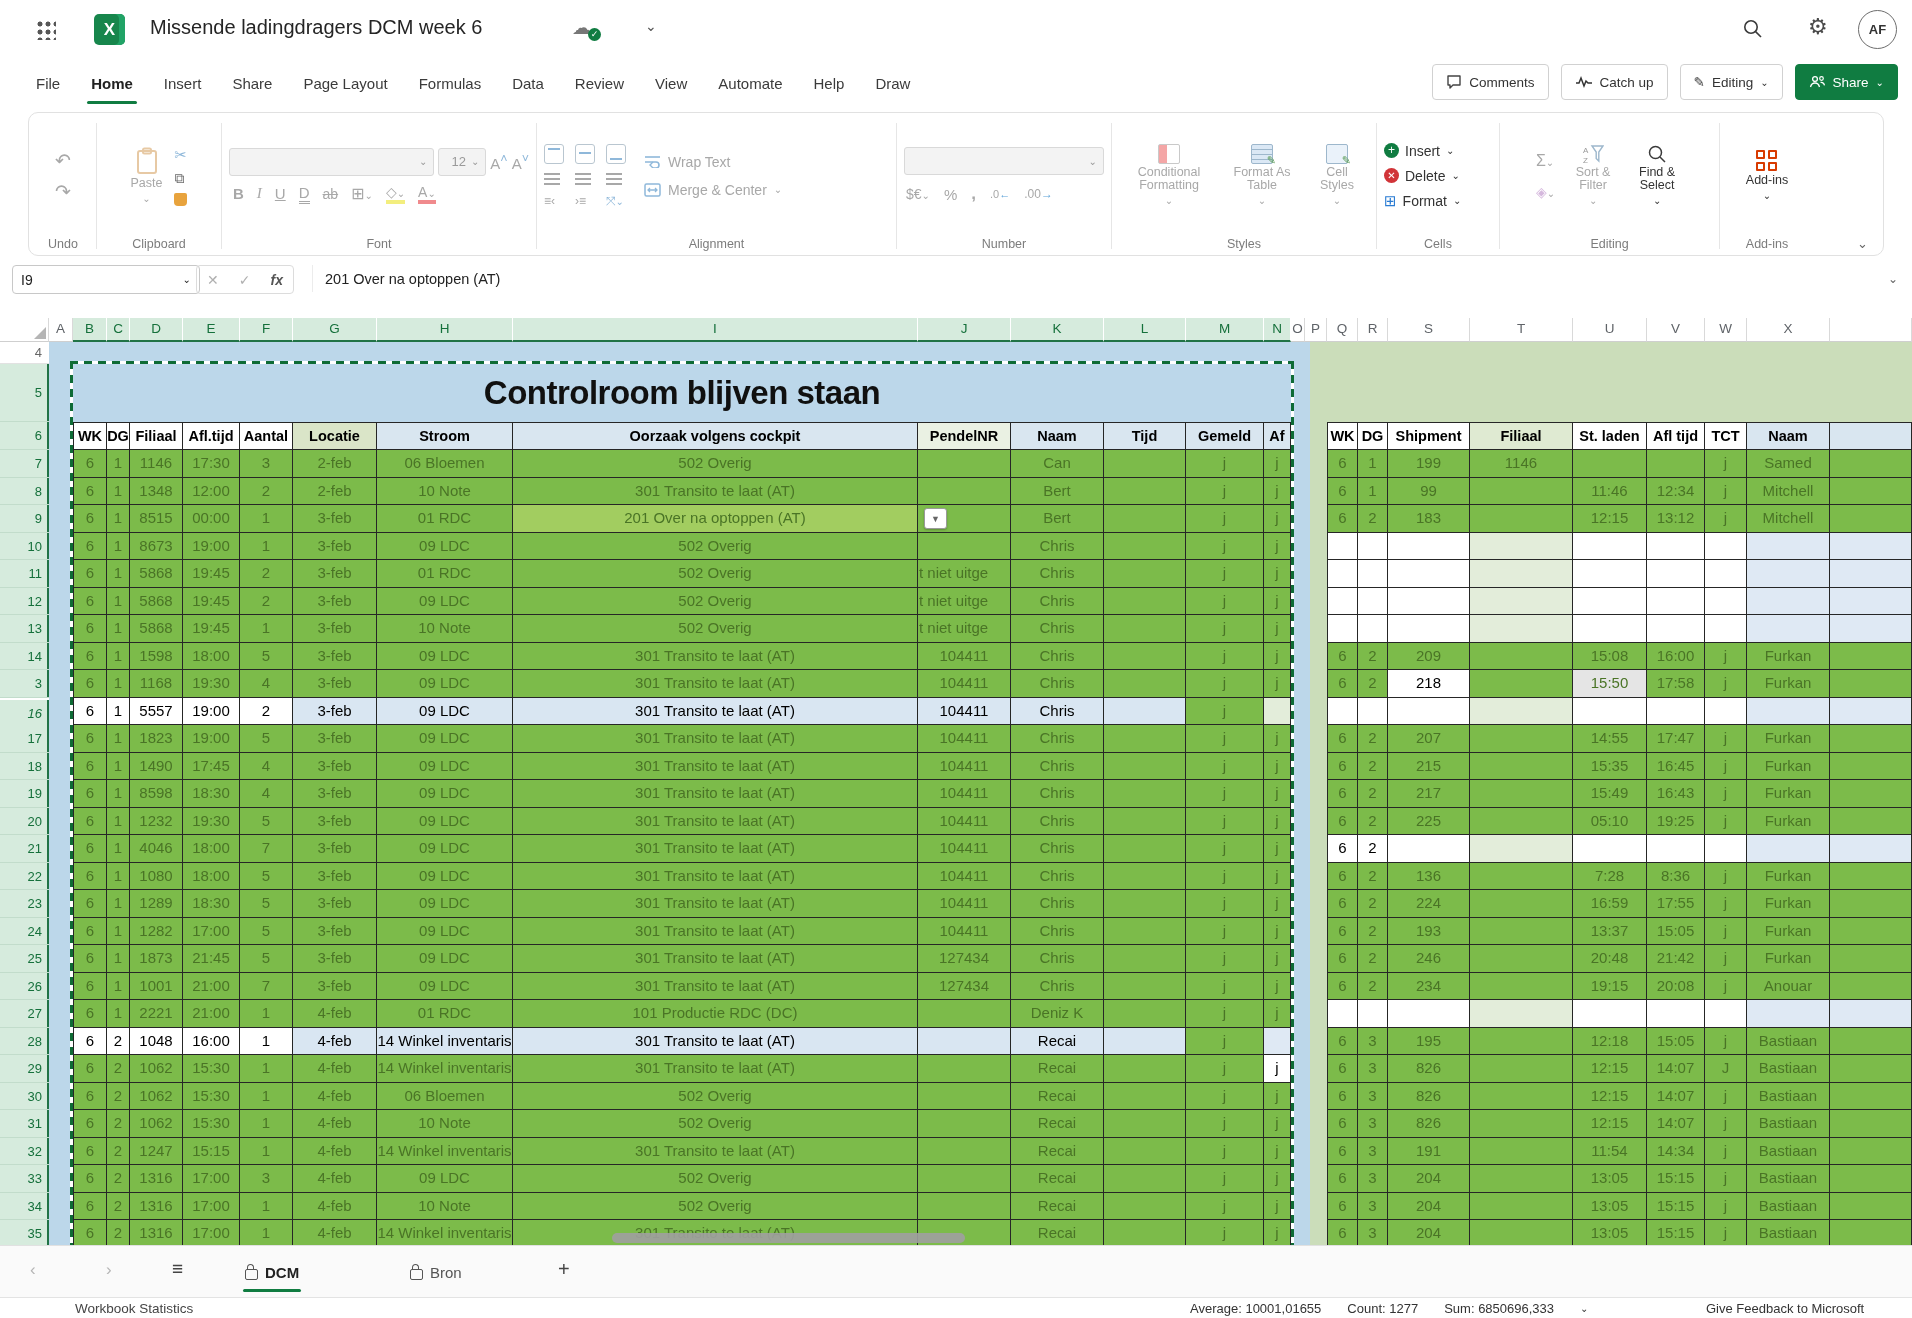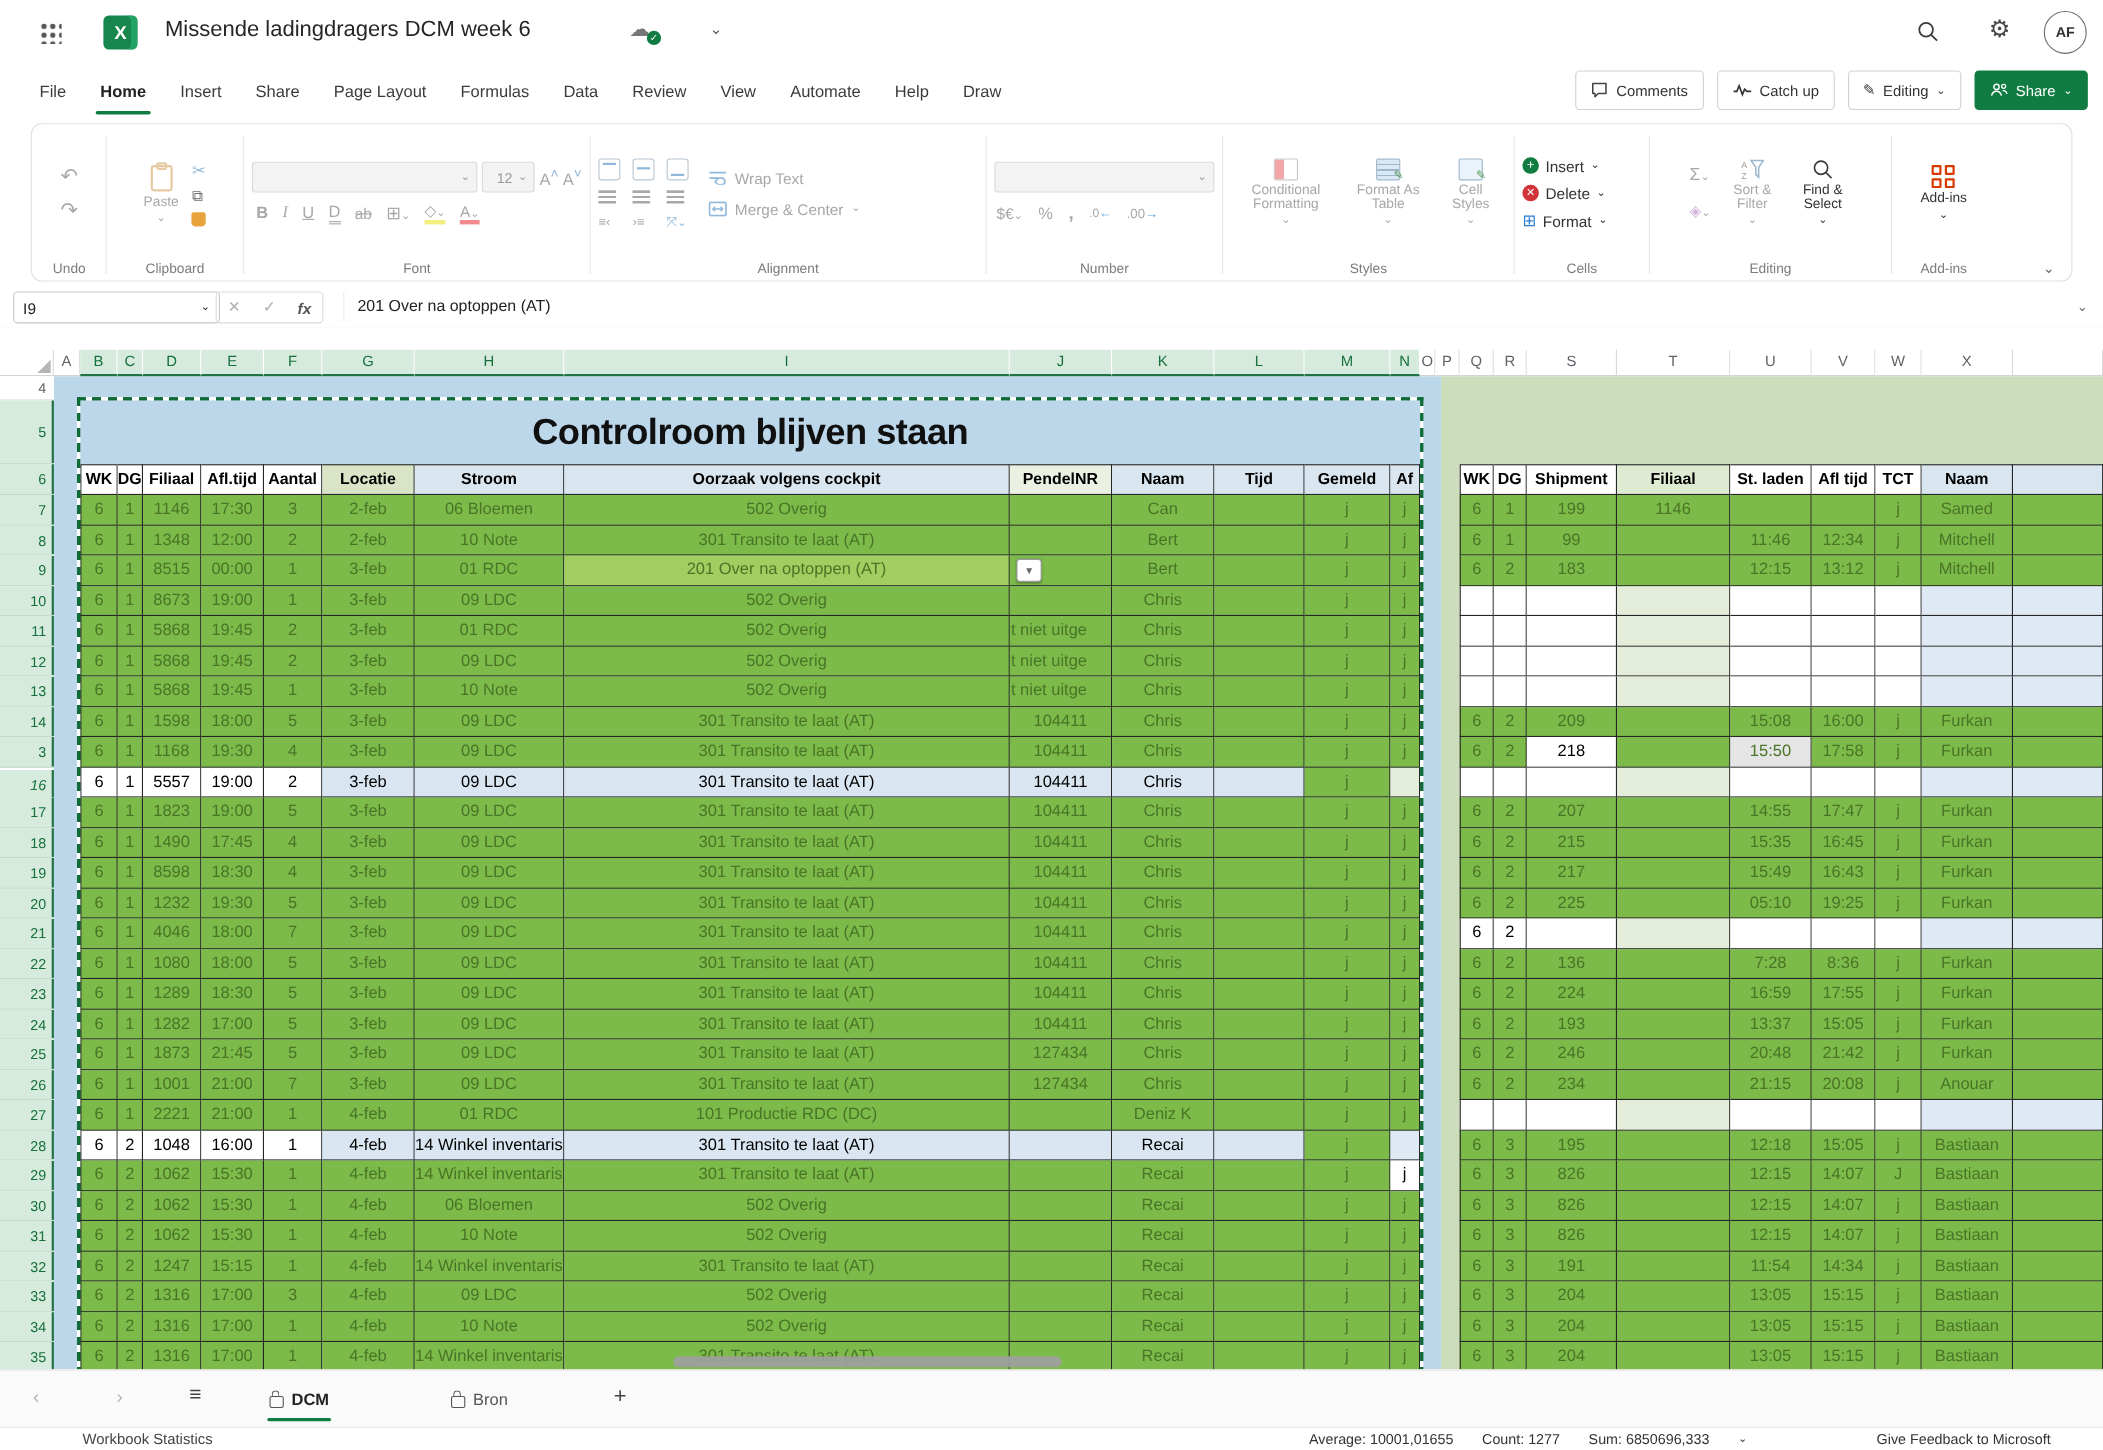--- a/index.html
+++ b/index.html
@@ -1022,21 +1022,21 @@
     <div class="gcell tcell" style="left: 1470px; top: 647px; width: 103px; height: 27.5px; background: rgb(124, 187, 74); color: rgb(74, 116, 38); line-height: 25.5px;"></div>
     <div class="gcell tcell" style="left: 1573px; top: 647px; width: 74px; height: 27.5px; background: rgb(124, 187, 74); color: rgb(74, 116, 38); line-height: 25.5px;">20:48</div>
     <div class="gcell tcell" style="left: 1647px; top: 647px; width: 58px; height: 27.5px; background: rgb(124, 187, 74); color: rgb(74, 116, 38); line-height: 25.5px;">21:42</div>
     <div class="gcell tcell" style="left: 1705px; top: 647px; width: 42px; height: 27.5px; background: rgb(124, 187, 74); color: rgb(74, 116, 38); line-height: 25.5px;">j</div>
     <div class="gcell tcell" style="left: 1747px; top: 647px; width: 83px; height: 27.5px; background: rgb(124, 187, 74); color: rgb(74, 116, 38); line-height: 25.5px;">Furkan</div>
     <div class="gcell tcell" style="left: 1830px; top: 647px; width: 82px; height: 27.5px; background: rgb(124, 187, 74); color: rgb(74, 116, 38); line-height: 25.5px;"></div>
     <div class="gcell tcell" style="left: 1327px; top: 674.5px; width: 31px; height: 27.5px; background: rgb(124, 187, 74); color: rgb(74, 116, 38); line-height: 25.5px; border-left: 1px solid rgb(38, 38, 38);">6</div>
     <div class="gcell tcell" style="left: 1358px; top: 674.5px; width: 30px; height: 27.5px; background: rgb(124, 187, 74); color: rgb(74, 116, 38); line-height: 25.5px;">2</div>
     <div class="gcell tcell" style="left: 1388px; top: 674.5px; width: 82px; height: 27.5px; background: rgb(124, 187, 74); color: rgb(74, 116, 38); line-height: 25.5px;">234</div>
     <div class="gcell tcell" style="left: 1470px; top: 674.5px; width: 103px; height: 27.5px; background: rgb(124, 187, 74); color: rgb(74, 116, 38); line-height: 25.5px;"></div>
-    <div class="gcell tcell" style="left: 1573px; top: 674.5px; width: 74px; height: 27.5px; background: rgb(124, 187, 74); color: rgb(74, 116, 38); line-height: 25.5px;">21:15</div>
+    <div class="gcell tcell" style="left: 1573px; top: 674.5px; width: 74px; height: 27.5px; background: rgb(124, 187, 74); color: rgb(74, 116, 38); line-height: 25.5px;">19:15</div>
     <div class="gcell tcell" style="left: 1647px; top: 674.5px; width: 58px; height: 27.5px; background: rgb(124, 187, 74); color: rgb(74, 116, 38); line-height: 25.5px;">20:08</div>
     <div class="gcell tcell" style="left: 1705px; top: 674.5px; width: 42px; height: 27.5px; background: rgb(124, 187, 74); color: rgb(74, 116, 38); line-height: 25.5px;">j</div>
     <div class="gcell tcell" style="left: 1747px; top: 674.5px; width: 83px; height: 27.5px; background: rgb(124, 187, 74); color: rgb(74, 116, 38); line-height: 25.5px;">Anouar</div>
     <div class="gcell tcell" style="left: 1830px; top: 674.5px; width: 82px; height: 27.5px; background: rgb(124, 187, 74); color: rgb(74, 116, 38); line-height: 25.5px;"></div>
     <div class="gcell tcell" style="left: 1327px; top: 702px; width: 31px; height: 27.5px; background: rgb(255, 255, 255); color: rgb(74, 116, 38); line-height: 25.5px; border-left: 1px solid rgb(38, 38, 38);"></div>
     <div class="gcell tcell" style="left: 1358px; top: 702px; width: 30px; height: 27.5px; background: rgb(255, 255, 255); color: rgb(74, 116, 38); line-height: 25.5px;"></div>
     <div class="gcell tcell" style="left: 1388px; top: 702px; width: 82px; height: 27.5px; background: rgb(255, 255, 255); color: rgb(74, 116, 38); line-height: 25.5px;"></div>
     <div class="gcell tcell" style="left: 1470px; top: 702px; width: 103px; height: 27.5px; background: rgb(227, 237, 218); color: rgb(74, 116, 38); line-height: 25.5px;"></div>
     <div class="gcell tcell" style="left: 1573px; top: 702px; width: 74px; height: 27.5px; background: rgb(255, 255, 255); color: rgb(74, 116, 38); line-height: 25.5px;"></div>
     <div class="gcell tcell" style="left: 1647px; top: 702px; width: 58px; height: 27.5px; background: rgb(255, 255, 255); color: rgb(74, 116, 38); line-height: 25.5px;"></div>

